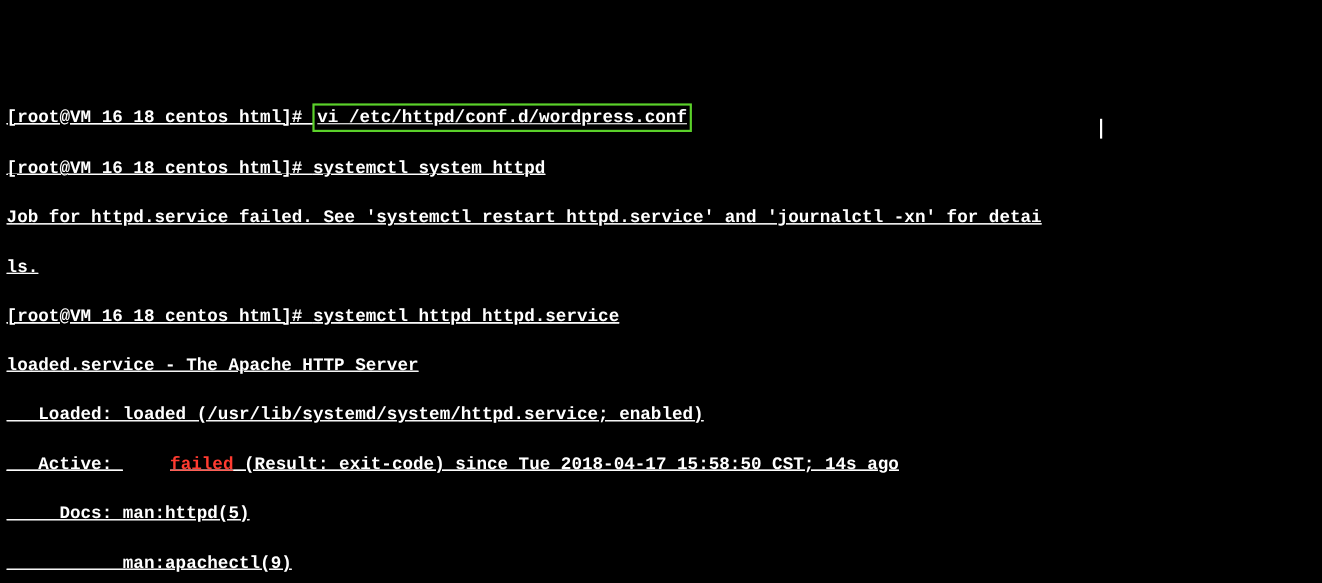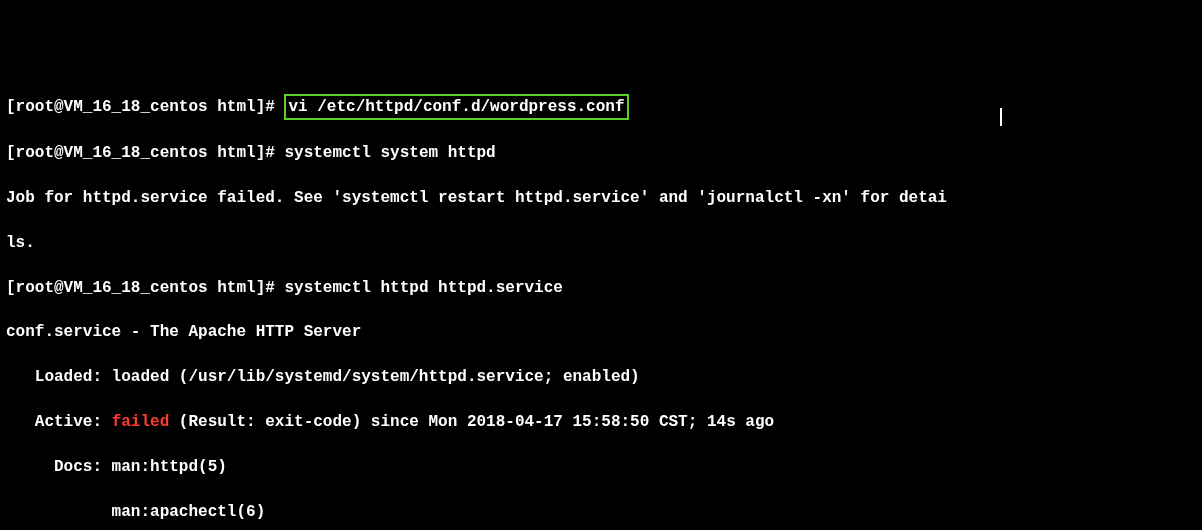--- a/index.html
+++ b/index.html
@@ -1,60 +1,60 @@
 <!DOCTYPE html>
 <html><head>
 <meta charset="utf-8">
 <style>
-  * { margin: 0; padding: 0; box-sizing: border-box; }
+  * { margin: 0; padding: 0; box-sizing: border-box; text-decoration: underline; }
   body {
     background: #000000;
     color: #ffffff;
     font-family: "Consolas", "Courier New", monospace;
     font-size: 16px;
     line-height: 1.4;
     padding: 4px 6px;
     width: 1202px;
     height: 530px;
     overflow: hidden;
     white-space: pre;
     font-weight: bold;
   }
   .line { display: block; }
   .hl-box {
     border: 2px solid #5bd12a;
     padding: 0 2px;
     display: inline-block;
   }
-  .red   { color: #ff3b30; }
+  .red   { color: #ff3b30; margin-left: 43px; }
   .cursor {
     display: inline-block;
     width: 2px;
     height: 18px;
     background: #ffffff;
     vertical-align: middle;
     position: absolute;
   }
   #cursor-pos { position: absolute; left: 1000px; top: 108px; }
 </style>
 </head>
 <body>
 
 
 
 <span class="line"><span>[root@VM_16_18_centos html]# </span><span class="hl-box">vi /etc/httpd/conf.d/wordpress.conf</span></span>
 <span class="line"><span>[root@VM_16_18_centos html]# </span><span>systemctl system httpd</span></span>
 <span class="line">Job for httpd.service failed. See 'systemctl restart httpd.service' and 'journalctl -xn' for detai</span>
 <span class="line">ls.</span>
 <span class="line"><span>[root@VM_16_18_centos html]# </span><span>systemctl httpd httpd.service</span></span>
-<span class="line">conf.service - The Apache HTTP Server</span>
+<span class="line">loaded.service - The Apache HTTP Server</span>
 <span class="line">   Loaded: loaded (/usr/lib/systemd/system/httpd.service; enabled)</span>
-<span class="line"><span>   Active: </span><span class="red">failed</span><span> (Result: exit-code) since Mon 2018-04-17 15:58:50 CST; 14s ago</span></span>
+<span class="line"><span>   Active: </span><span class="red">failed</span><span> (Result: exit-code) since Tue 2018-04-17 15:58:50 CST; 14s ago</span></span>
 <span class="line">     Docs: man:httpd(5)</span>
-<span class="line">           man:apachectl(6)</span>
+<span class="line">           man:apachectl(9)</span>
 
 
 
 
 
 
 
 
 
 

